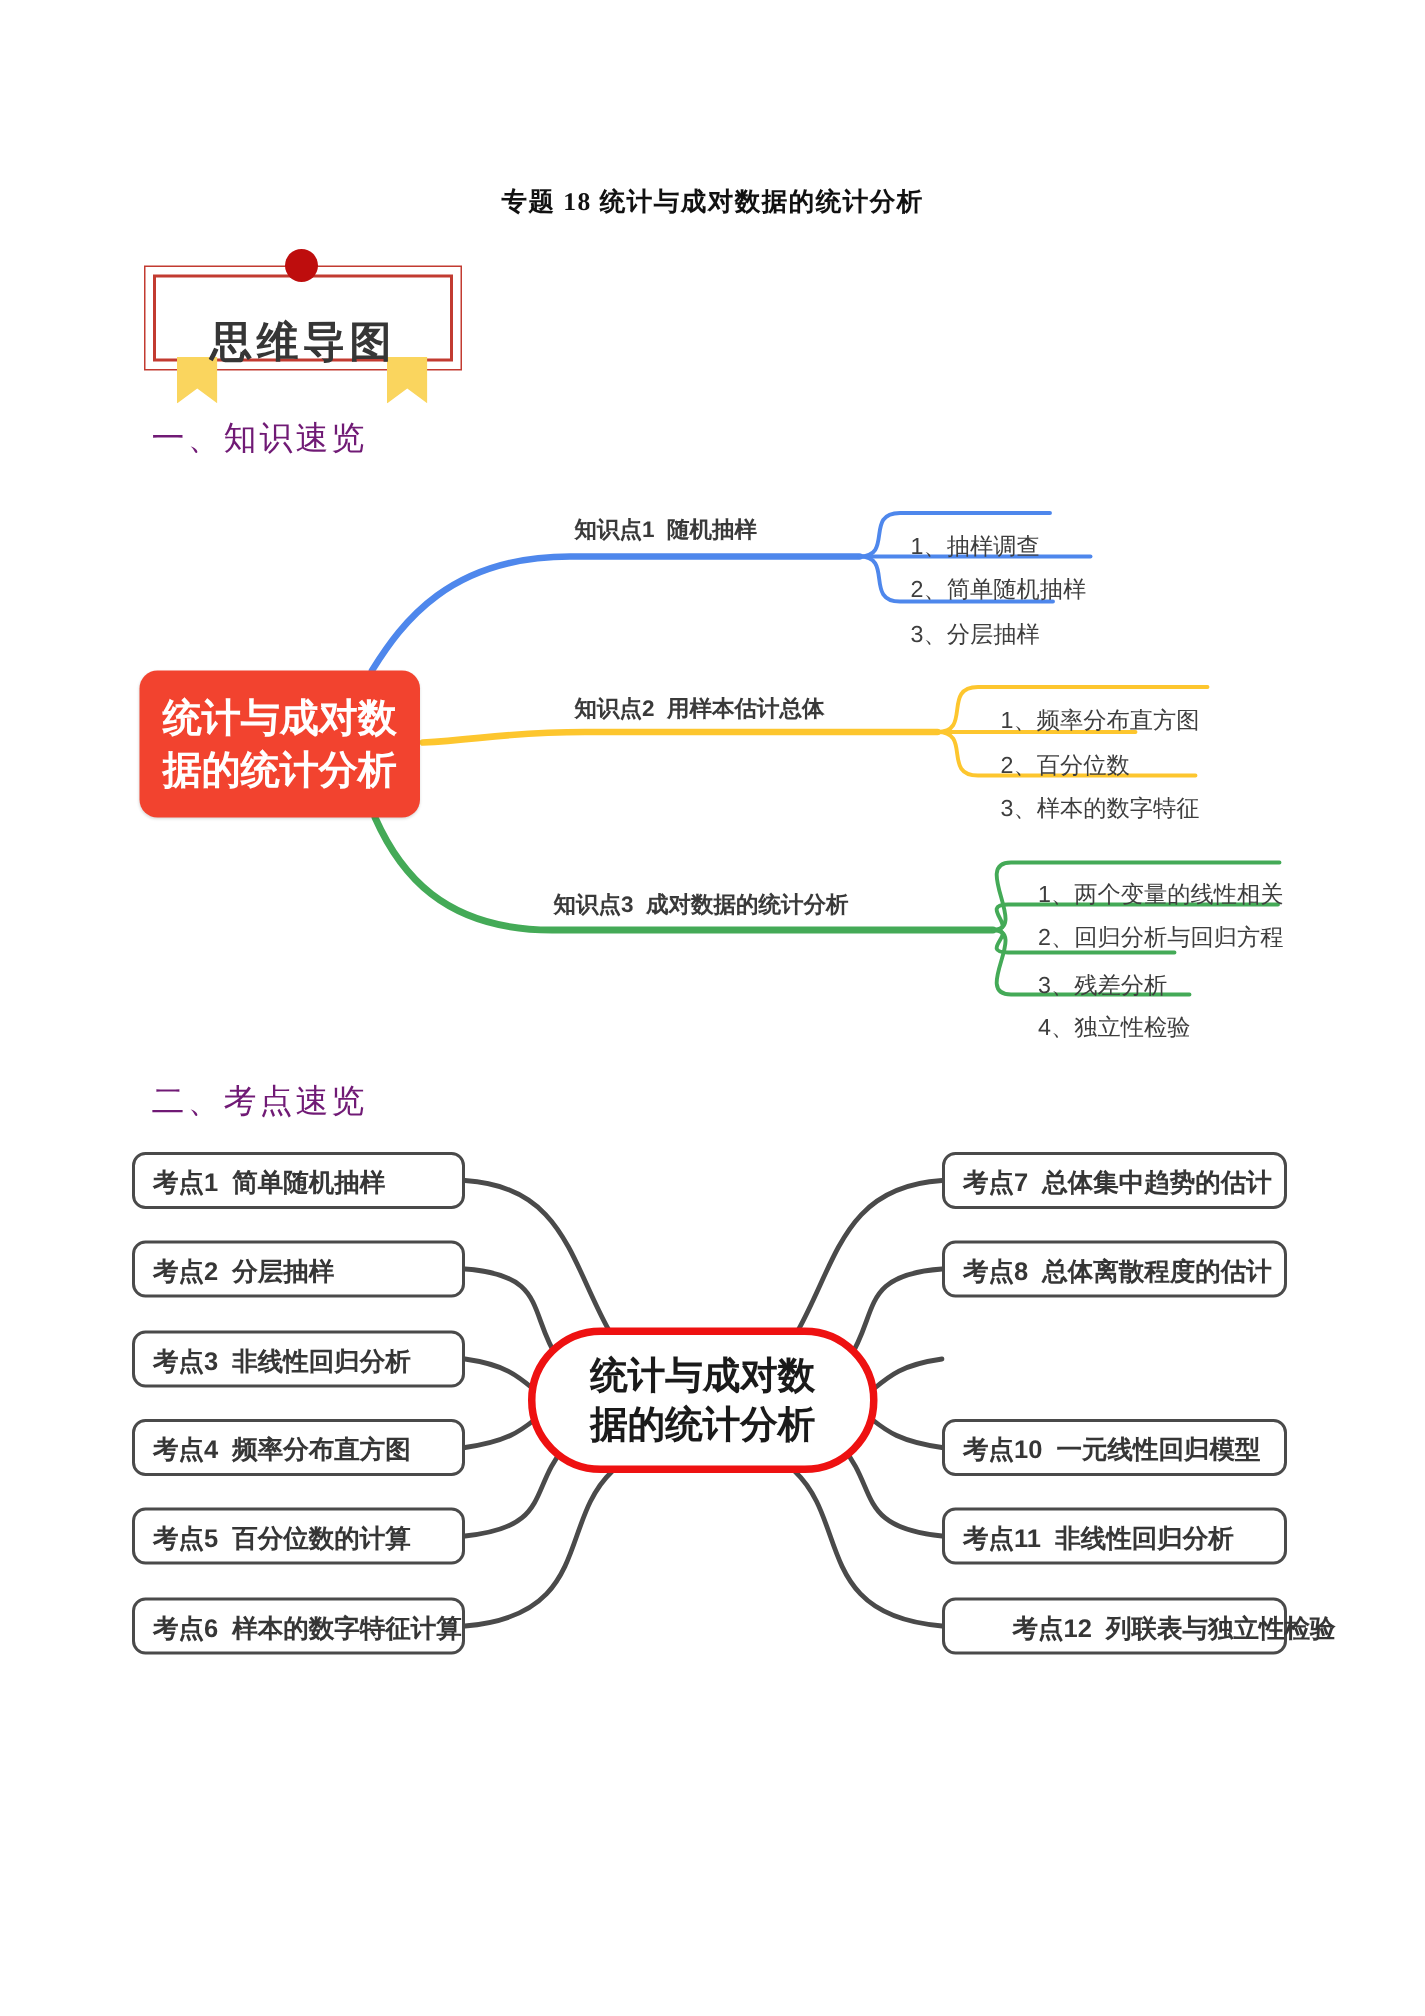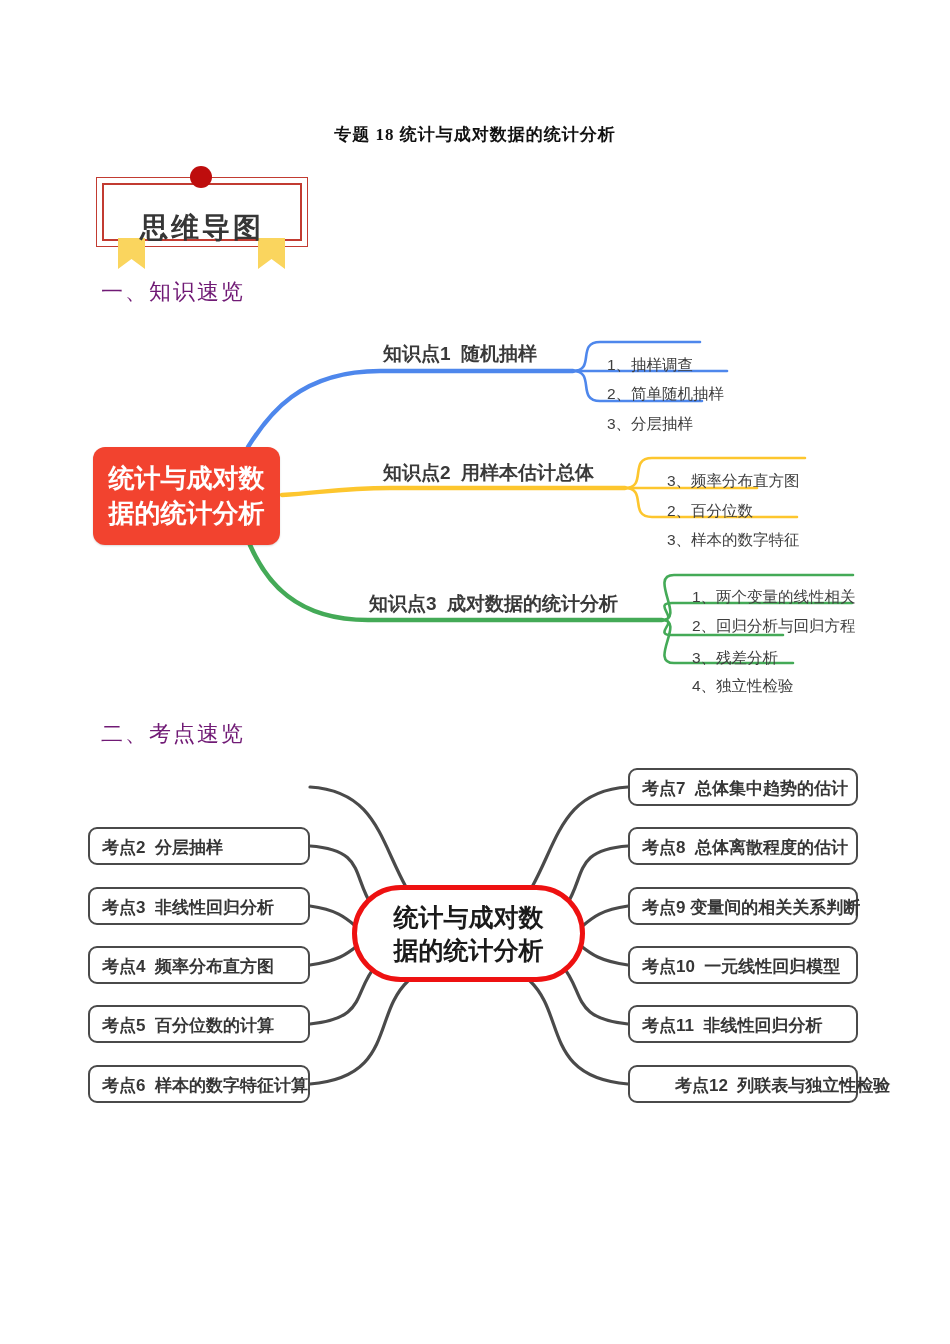--- a/index.html
+++ b/index.html
@@ -28,21 +28,21 @@
   .ribbon-l{left:22px;top:61px;}
   .ribbon-r{left:162px;top:61px;}
 
   
   .map1{position:absolute;left:0;top:305px;width:950px;height:400px;}
   .map1 svg{position:absolute;left:0;top:0;}
   .node1{position:absolute;left:93px;top:142px;width:187px;height:98px;border-radius:12px;
          background:#f2432f;color:#fff;font-weight:bold;font-size:26px;line-height:35px;
          display:flex;flex-direction:column;justify-content:center;align-items:center;
          box-shadow:0 1px 2px rgba(0,0,0,.15);}
-  .kp-label{position:absolute;font-size:19px;font-weight:bold;color:#3a3a3a;white-space:pre;height:24px;line-height:24px;}
+  .kp-label{position:absolute;font-size:15px;font-weight:bold;color:#3a3a3a;white-space:pre;height:24px;line-height:24px;}
   .kp1{left:383px;top:37px;}
   .kp2{left:383px;top:156px;}
   .kp3{left:369px;top:287px;}
   .sub-item{position:absolute;font-size:15.5px;color:#3e3e3e;white-space:pre;height:21px;line-height:21px;margin-top:33px;}
 
   
   .map2{position:absolute;left:0;top:755px;width:950px;height:370px;}
   .map2 svg{position:absolute;left:0;top:0;}
   .kd-box{position:absolute;height:38px;border:2.5px solid #4a4a4a;border-radius:9px;background:#fff;
           font-size:17px;font-weight:bold;color:#363636;line-height:38px;white-space:pre;
@@ -98,21 +98,21 @@
     </div>
 
     <div class="kp-label kp1">知识点1  随机抽样</div>
     <div class="kp-label kp2">知识点2  用样本估计总体</div>
     <div class="kp-label kp3">知识点3  成对数据的统计分析</div>
 
     <div class="sub-item" style="left:607px;top:16px;">1、抽样调查</div>
     <div class="sub-item" style="left:607px;top:45px;">2、简单随机抽样</div>
     <div class="sub-item" style="left:607px;top:75px;">3、分层抽样</div>
 
-    <div class="sub-item" style="left:667px;top:132px;">3、频率分布直方图</div>
+    <div class="sub-item" style="left:667px;top:132px;">1、频率分布直方图</div>
     <div class="sub-item" style="left:667px;top:162px;">2、百分位数</div>
     <div class="sub-item" style="left:667px;top:191px;">3、样本的数字特征</div>
 
     <div class="sub-item" style="left:692px;top:248px;">1、两个变量的线性相关</div>
     <div class="sub-item" style="left:692px;top:277px;">2、回归分析与回归方程</div>
     <div class="sub-item" style="left:692px;top:309px;">3、残差分析</div>
     <div class="sub-item" style="left:692px;top:337px;">4、独立性检验</div>
   </div>
 
   <div class="section-heading sec2">二、考点速览</div>
@@ -126,29 +126,29 @@
       <path d="M 310,269 C 368,263 352,238 377,209" fill="none" stroke-width="3.2" stroke-linecap="round" stroke="#4a4a4a"></path>
       <path d="M 310,329 C 395,322 372,260 408,226" fill="none" stroke-width="3.2" stroke-linecap="round" stroke="#4a4a4a"></path>
       <path d="M 628,32 C 563,36 558,85 532,132" fill="none" stroke-width="3.2" stroke-linecap="round" stroke="#4a4a4a"></path>
       <path d="M 628,91 C 573,95 586,120 566,151" fill="none" stroke-width="3.2" stroke-linecap="round" stroke="#4a4a4a"></path>
       <path d="M 628,151 C 600,155 592,163 580,173" fill="none" stroke-width="3.2" stroke-linecap="round" stroke="#4a4a4a"></path>
       <path d="M 628,210 C 600,206 591,199 581,191" fill="none" stroke-width="3.2" stroke-linecap="round" stroke="#4a4a4a"></path>
       <path d="M 628,269 C 570,263 586,238 561,209" fill="none" stroke-width="3.2" stroke-linecap="round" stroke="#4a4a4a"></path>
       <path d="M 628,329 C 543,322 566,260 530,226" fill="none" stroke-width="3.2" stroke-linecap="round" stroke="#4a4a4a"></path>
     </svg>
 
+    <div class="kd-box kd-left" style="top:13px;">考点1  简单随机抽样</div>
     <div class="kd-box kd-left" style="top:72px;">考点2  分层抽样</div>
     <div class="kd-box kd-left" style="top:132px;">考点3  非线性回归分析</div>
     <div class="kd-box kd-left" style="top:191px;">考点4  频率分布直方图</div>
     <div class="kd-box kd-left" style="top:250px;">考点5  百分位数的计算</div>
     <div class="kd-box kd-left" style="top:310px;">考点6  样本的数字特征计算</div>
 
     <div class="kd-box kd-right" style="top:13px;">考点7  总体集中趋势的估计</div>
     <div class="kd-box kd-right" style="top:72px;">考点8  总体离散程度的估计</div>
-    <div class="kd-box kd-right" style="top:132px;">考点9 变量间的相关关系判断</div>
     <div class="kd-box kd-right" style="top:191px;">考点10  一元线性回归模型</div>
     <div class="kd-box kd-right" style="top:250px;">考点11  非线性回归分析</div>
     <div class="kd-box kd-right" style="top:310px;padding-left:45px;">考点12  列联表与独立性检验</div>
 
     <div class="stadium">
       <div>统计与成对数</div>
       <div>据的统计分析</div>
     </div>
   </div>
 

